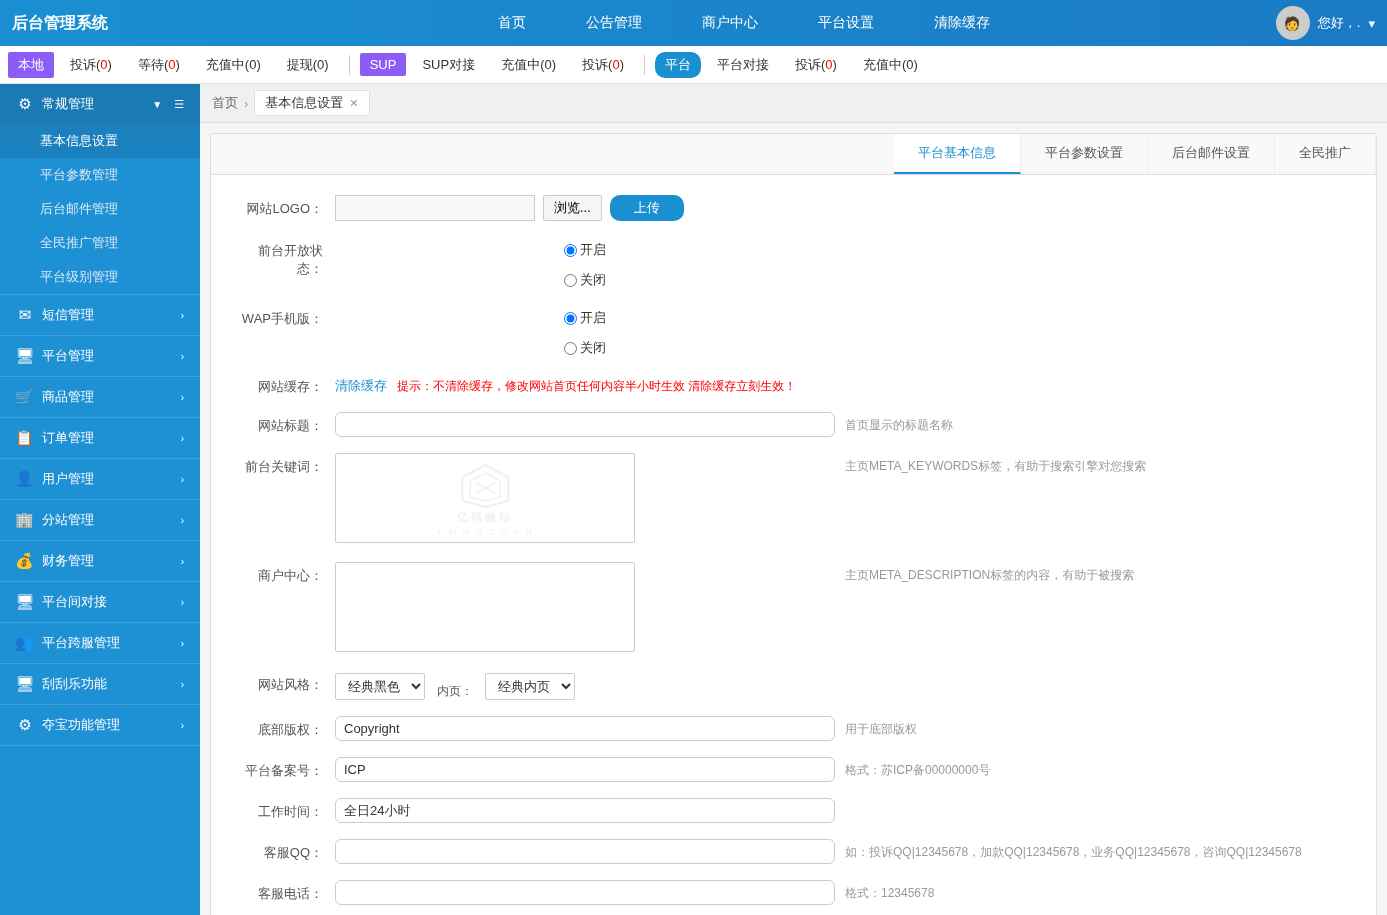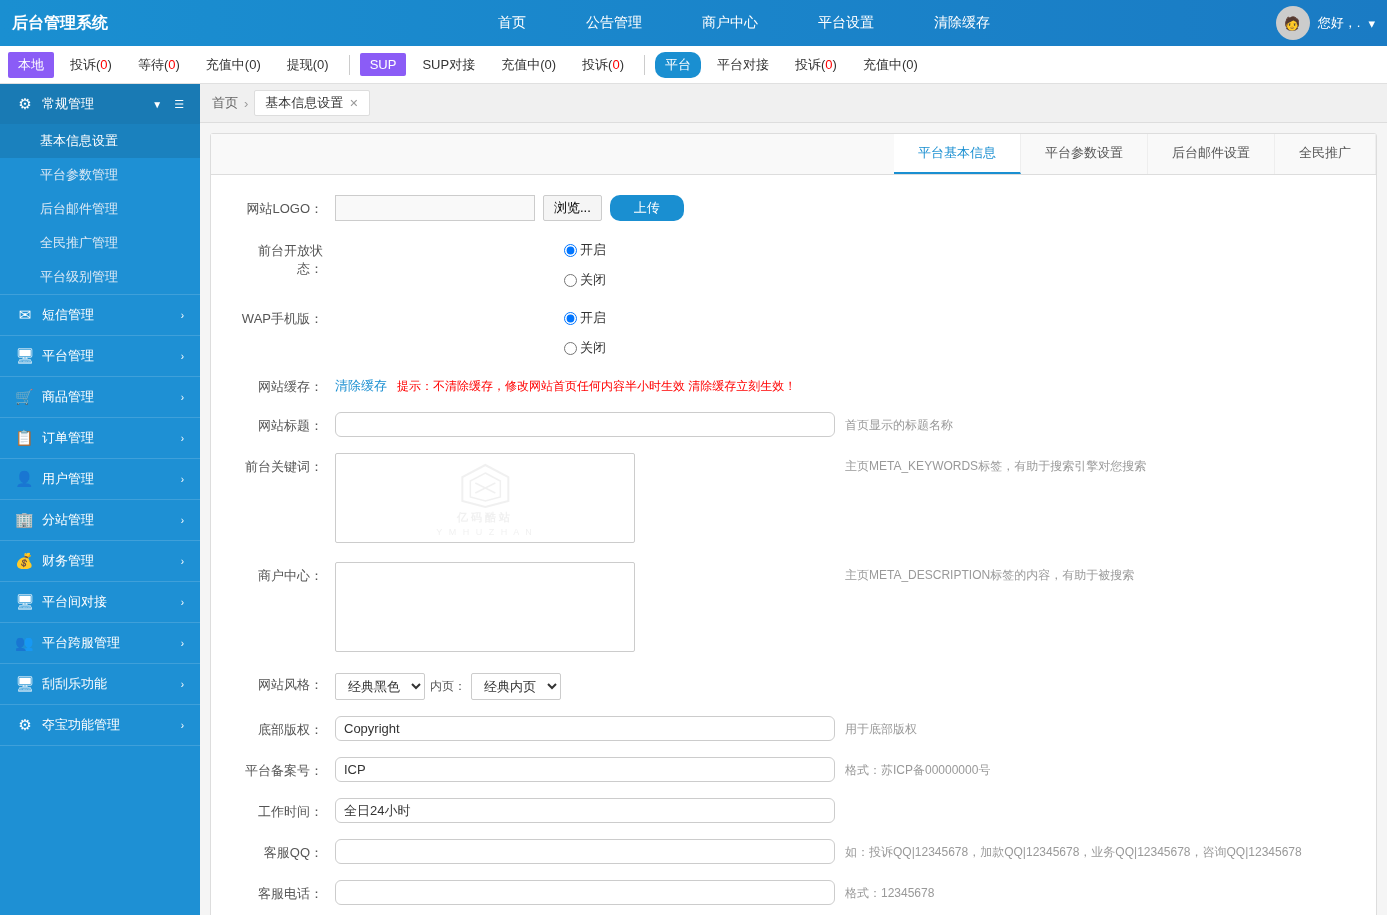--- a/index.html
+++ b/index.html
@@ -332,22 +332,22 @@
       color: #888;
       font-weight: bold;
     }
     .watermark-sub {
       font-size: 9px;
       letter-spacing: 2px;
       color: #888;
     }
     .style-row {
       display: flex;
-      align-items: center;
-      gap: 5px;
+      align-items: flex-end;
+      gap: 12px;
       padding-top: 2px;
     }
     .style-label { color: #555; font-size: 12px; }
   </style>
 </head>
 <body>
 
 <div class="top-nav">
   <div class="top-nav-logo">后台管理系统</div>
   <div class="top-nav-menu">

